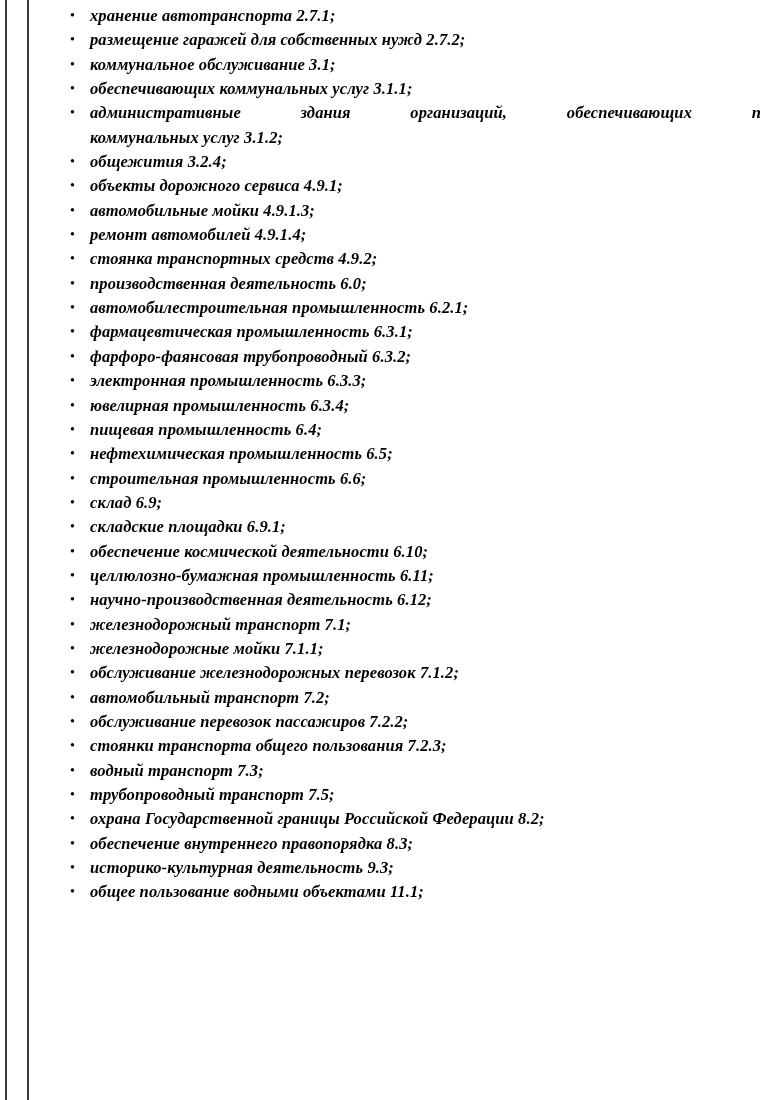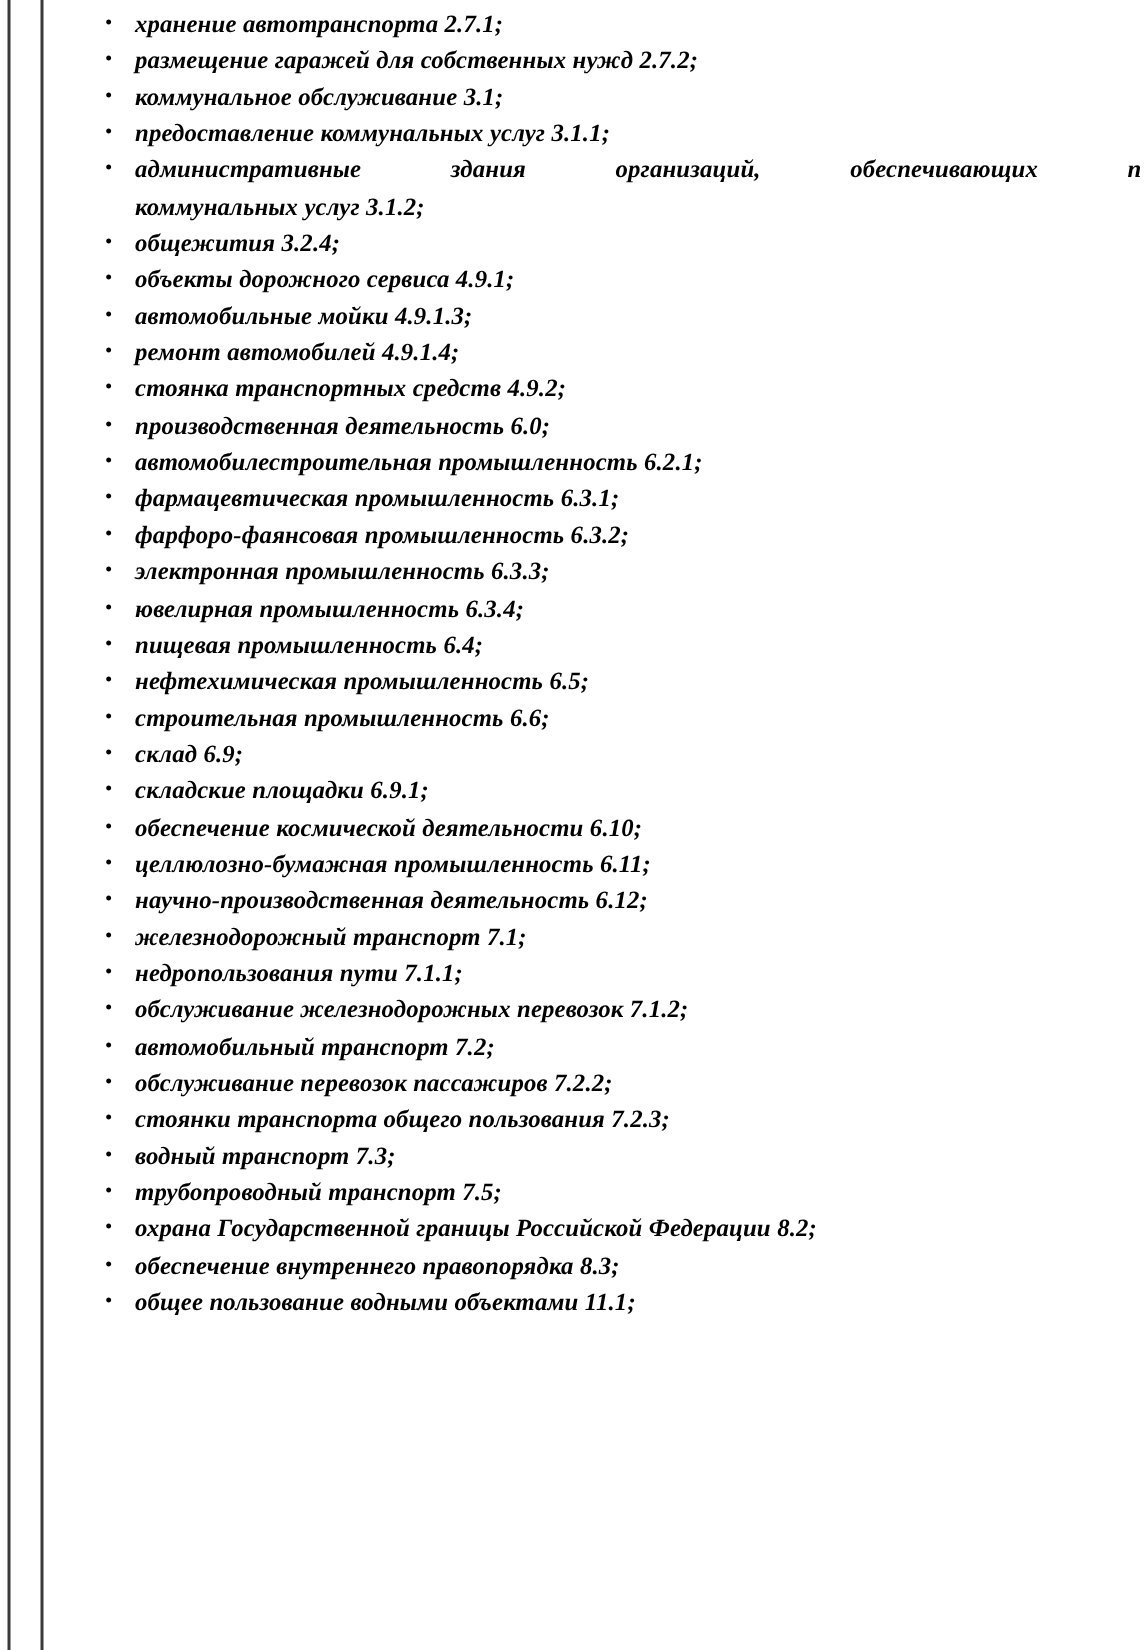--- a/index.html
+++ b/index.html
@@ -95,51 +95,52 @@
 <div class="page">
 
   <div class="edge-rule-outer"></div>
   <div class="edge-rule-inner"></div>
 
   <div class="content">
     <ul class="bullet-list">
       <li><span>хранение автотранспорта 2.7.1;</span></li>
       <li><span>размещение гаражей для собственных нужд 2.7.2;</span></li>
       <li><span>коммунальное обслуживание 3.1;</span></li>
-      <li><span>предоставление коммунальных услуг 3.1.1;</span></li>
+      <li><span>обеспечивающих коммунальных услуг 3.1.1;</span></li>
       <li class="wrap">
         <span class="line-1">административные здания организаций, обеспечивающих п</span>
         <span class="line-2">коммунальных услуг 3.1.2;</span>
       </li>
       <li><span>общежития 3.2.4;</span></li>
       <li><span>объекты дорожного сервиса 4.9.1;</span></li>
       <li><span>автомобильные мойки 4.9.1.3;</span></li>
       <li><span>ремонт автомобилей 4.9.1.4;</span></li>
       <li><span>стоянка транспортных средств 4.9.2;</span></li>
       <li><span>производственная деятельность 6.0;</span></li>
       <li><span>автомобилестроительная промышленность 6.2.1;</span></li>
       <li><span>фармацевтическая промышленность 6.3.1;</span></li>
-      <li><span>фарфоро-фаянсовая промышленность 6.3.2;</span></li>
+      <li><span>фарфоро-фаянсовая трубопроводный 6.3.2;</span></li>
       <li><span>электронная промышленность 6.3.3;</span></li>
       <li><span>ювелирная промышленность 6.3.4;</span></li>
       <li><span>пищевая промышленность 6.4;</span></li>
       <li><span>нефтехимическая промышленность 6.5;</span></li>
       <li><span>строительная промышленность 6.6;</span></li>
       <li><span>склад 6.9;</span></li>
       <li><span>складские площадки 6.9.1;</span></li>
       <li><span>обеспечение космической деятельности 6.10;</span></li>
       <li><span>целлюлозно-бумажная промышленность 6.11;</span></li>
       <li><span>научно-производственная деятельность 6.12;</span></li>
       <li><span>железнодорожный транспорт 7.1;</span></li>
-      <li><span>недропользования пути 7.1.1;</span></li>
+      <li><span>железнодорожные мойки 7.1.1;</span></li>
       <li><span>обслуживание железнодорожных перевозок 7.1.2;</span></li>
       <li><span>автомобильный транспорт 7.2;</span></li>
       <li><span>обслуживание перевозок пассажиров 7.2.2;</span></li>
       <li><span>стоянки транспорта общего пользования 7.2.3;</span></li>
       <li><span>водный транспорт 7.3;</span></li>
       <li><span>трубопроводный транспорт 7.5;</span></li>
       <li><span>охрана Государственной границы Российской Федерации 8.2;</span></li>
       <li><span>обеспечение внутреннего правопорядка 8.3;</span></li>
+      <li><span>историко-культурная деятельность 9.3;</span></li>
       <li><span>общее пользование водными объектами 11.1;</span></li>
     </ul>
   </div>
 
 </div>
 
 </body></html>

